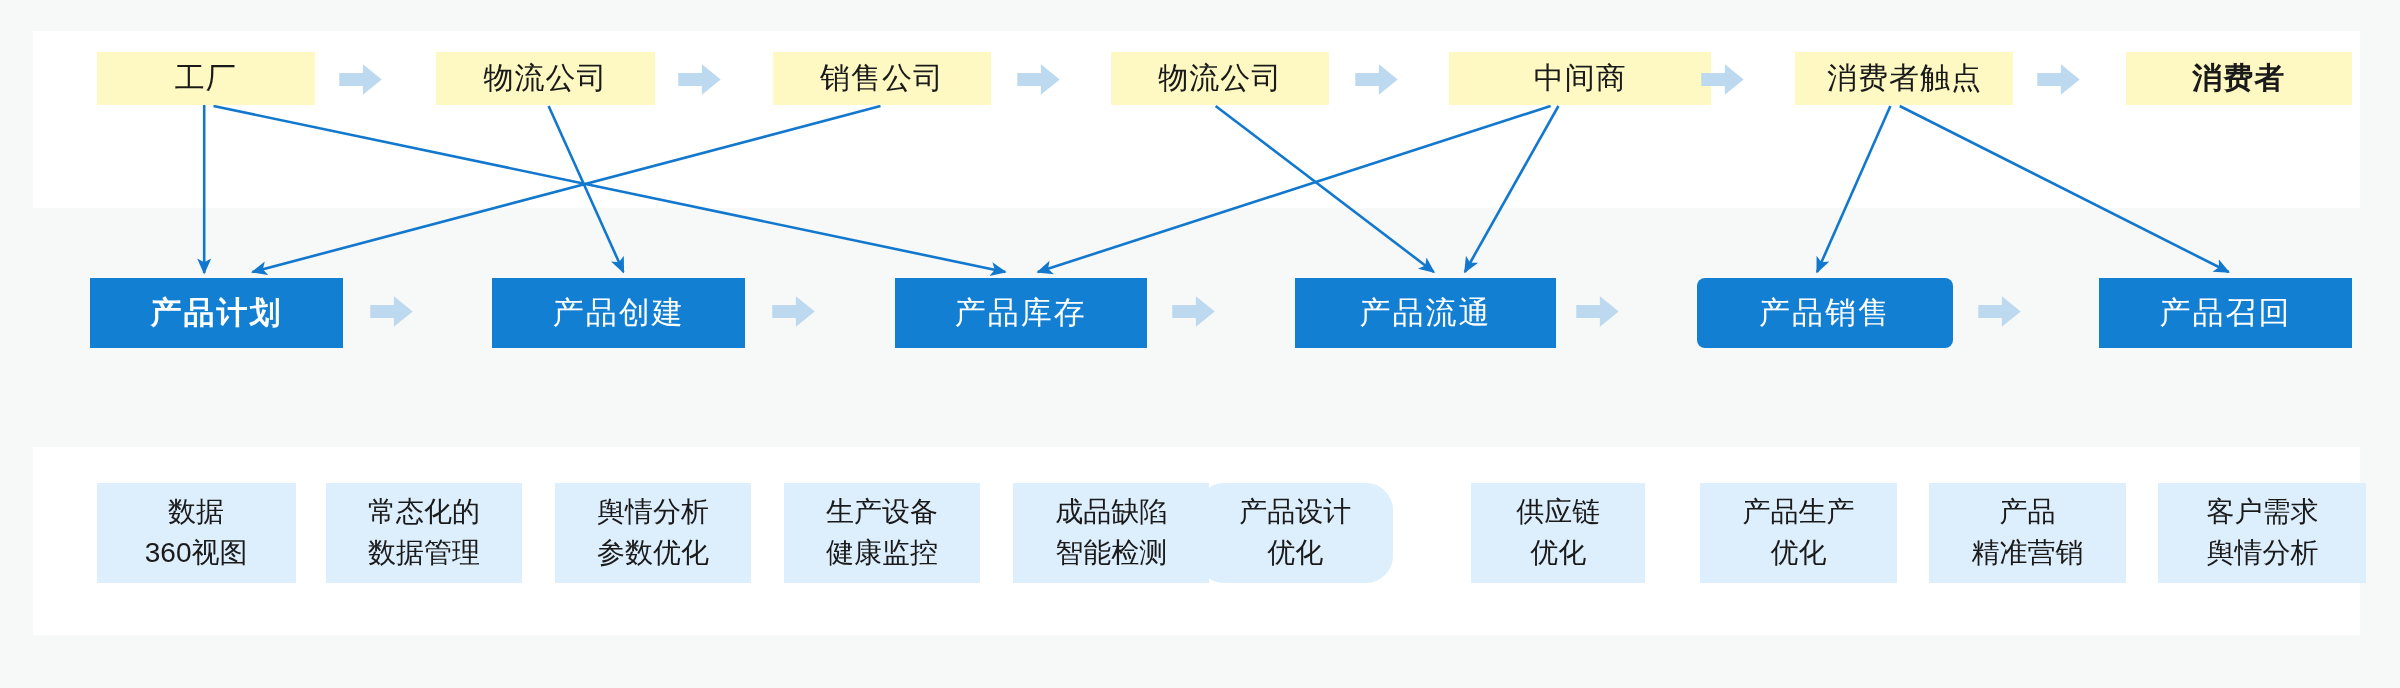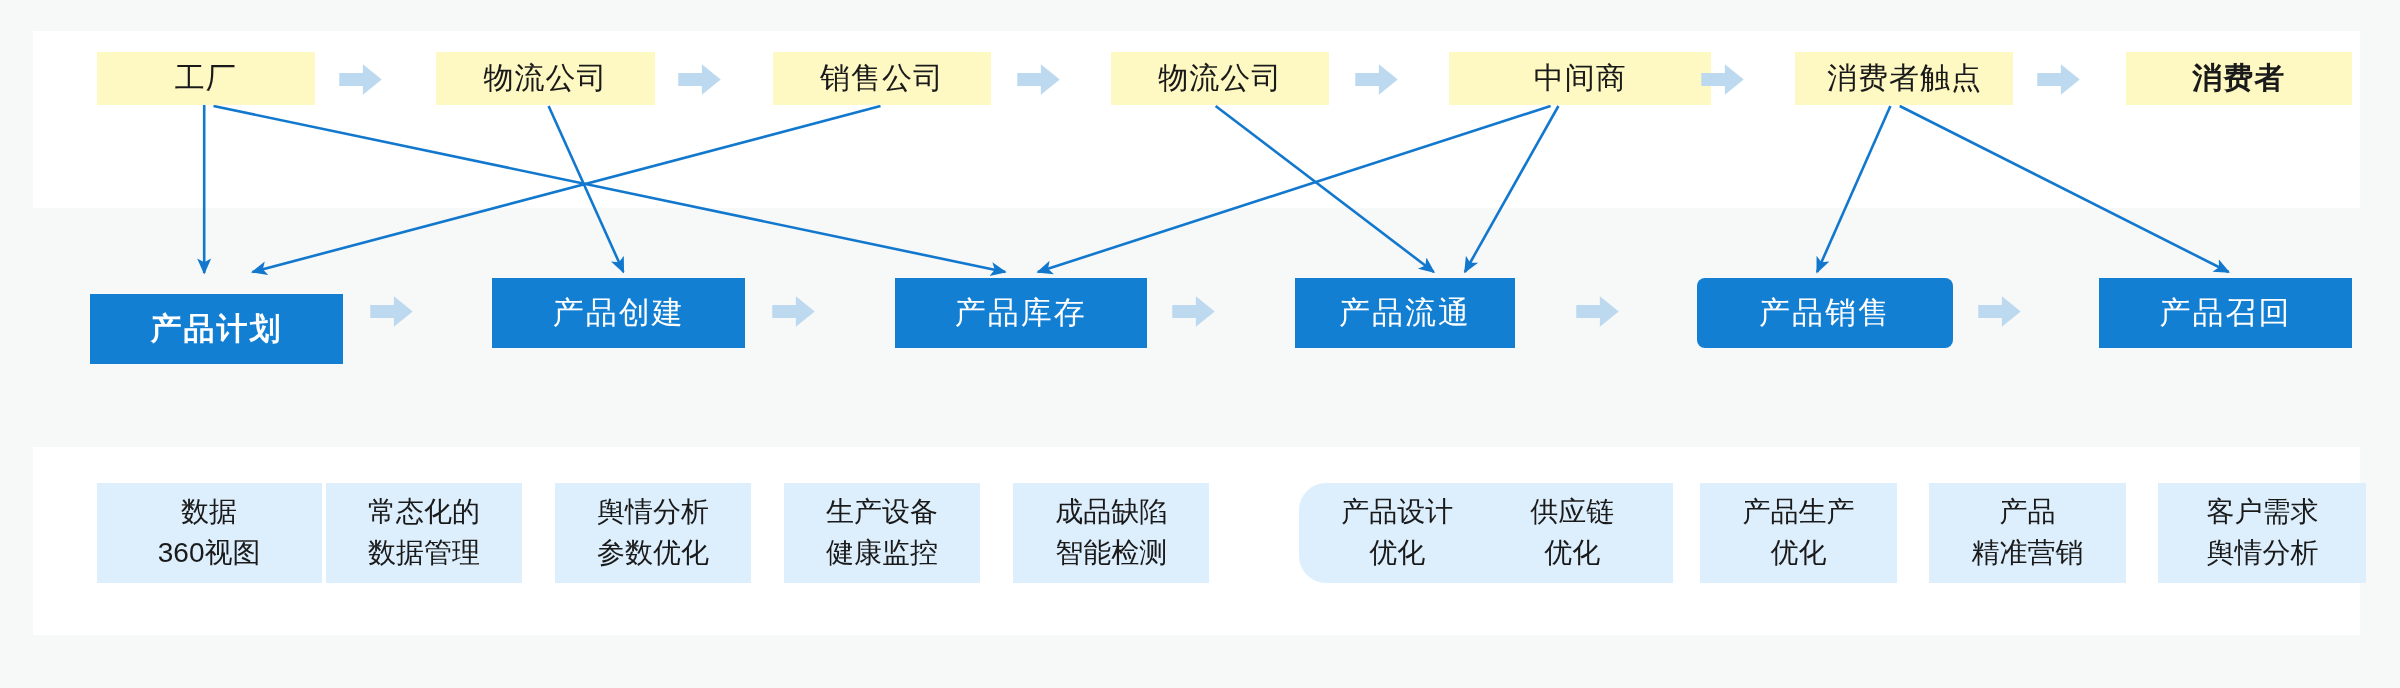--- a/index.html
+++ b/index.html
@@ -127,24 +127,24 @@
         </svg>
       </div>
       <div class="chev" style="left: 2035.32px; top: 63px;">
         <svg width="47" height="33" viewBox="0 0 36 28">
           <path d="M0,8.5 L20,8.5 L20,1 L36,14 L20,27 L20,19.5 L0,19.5 Z" fill="#bcd9ef"></path>
         </svg>
       </div>
     </div>
 
   <div id="middle-row">
-      <div class="stagebox bold" style="left: 90.3896px; width: 252.468px; margin-top: 16px;">产品计划</div>
+      <div class="stagebox bold" style="left: 90.3896px; width: 252.468px;">产品计划</div>
       <div class="stagebox" style="left: 492.468px; width: 252.468px;">产品创建</div>
       <div class="stagebox" style="left: 894.545px; width: 252.468px;">产品库存</div>
-      <div class="stagebox" style="left: 1295.06px; width: 220px;">产品流通</div>
+      <div class="stagebox" style="left: 1295.06px; width: 261px;">产品流通</div>
       <div class="stagebox" style="left: 1697.14px; width: 255.584px; border-radius: 8px;">产品销售</div>
       <div class="stagebox" style="left: 2099.22px; width: 252.468px;">产品召回</div>
       <div class="chev" style="left: 367.792px; top: 295px;">
         <svg width="47" height="33" viewBox="0 0 36 28">
           <path d="M0,8.5 L20,8.5 L20,1 L36,14 L20,27 L20,19.5 L0,19.5 Z" fill="#bcd9ef"></path>
         </svg>
       </div>
       <div class="chev" style="left: 769.87px; top: 295px;">
         <svg width="47" height="33" viewBox="0 0 36 28">
           <path d="M0,8.5 L20,8.5 L20,1 L36,14 L20,27 L20,19.5 L0,19.5 Z" fill="#bcd9ef"></path>
@@ -161,45 +161,45 @@
         </svg>
       </div>
       <div class="chev" style="left: 1976.1px; top: 295px;">
         <svg width="47" height="33" viewBox="0 0 36 28">
           <path d="M0,8.5 L20,8.5 L20,1 L36,14 L20,27 L20,19.5 L0,19.5 Z" fill="#bcd9ef"></path>
         </svg>
       </div>
     </div>
 
   <div id="bottom-row">
-      <div class="card" style="left: 96.6234px; width: 225px;">
+      <div class="card" style="left: 96.6234px; width: 199px;">
         <span class="ln">数据</span>
         <span class="ln">360视图</span>
       </div>
       <div class="card" style="left: 325.714px; width: 196.364px;">
         <span class="ln">常态化的</span>
         <span class="ln">数据管理</span>
       </div>
       <div class="card" style="left: 554.805px; width: 196.364px;">
         <span class="ln">舆情分析</span>
         <span class="ln">参数优化</span>
       </div>
       <div class="card" style="left: 783.896px; width: 196.364px;">
         <span class="ln">生产设备</span>
         <span class="ln">健康监控</span>
       </div>
       <div class="card" style="left: 1012.99px; width: 196.364px;">
         <span class="ln">成品缺陷</span>
         <span class="ln">智能检测</span>
       </div>
-      <div class="card" style="left: 1299px; width: 196.364px; border-radius: 27px;">
+      <div class="card" style="left: 1197px; width: 196.364px; border-radius: 27px;">
         <span class="ln">产品设计</span>
         <span class="ln">优化</span>
       </div>
-      <div class="card" style="left: 1471.17px; width: 202px;">
+      <div class="card" style="left: 1471.17px; width: 174px;">
         <span class="ln">供应链</span>
         <span class="ln">优化</span>
       </div>
       <div class="card" style="left: 1700.26px; width: 196.364px;">
         <span class="ln">产品生产</span>
         <span class="ln">优化</span>
       </div>
       <div class="card" style="left: 1929.35px; width: 196.364px;">
         <span class="ln">产品</span>
         <span class="ln">精准营销</span>

